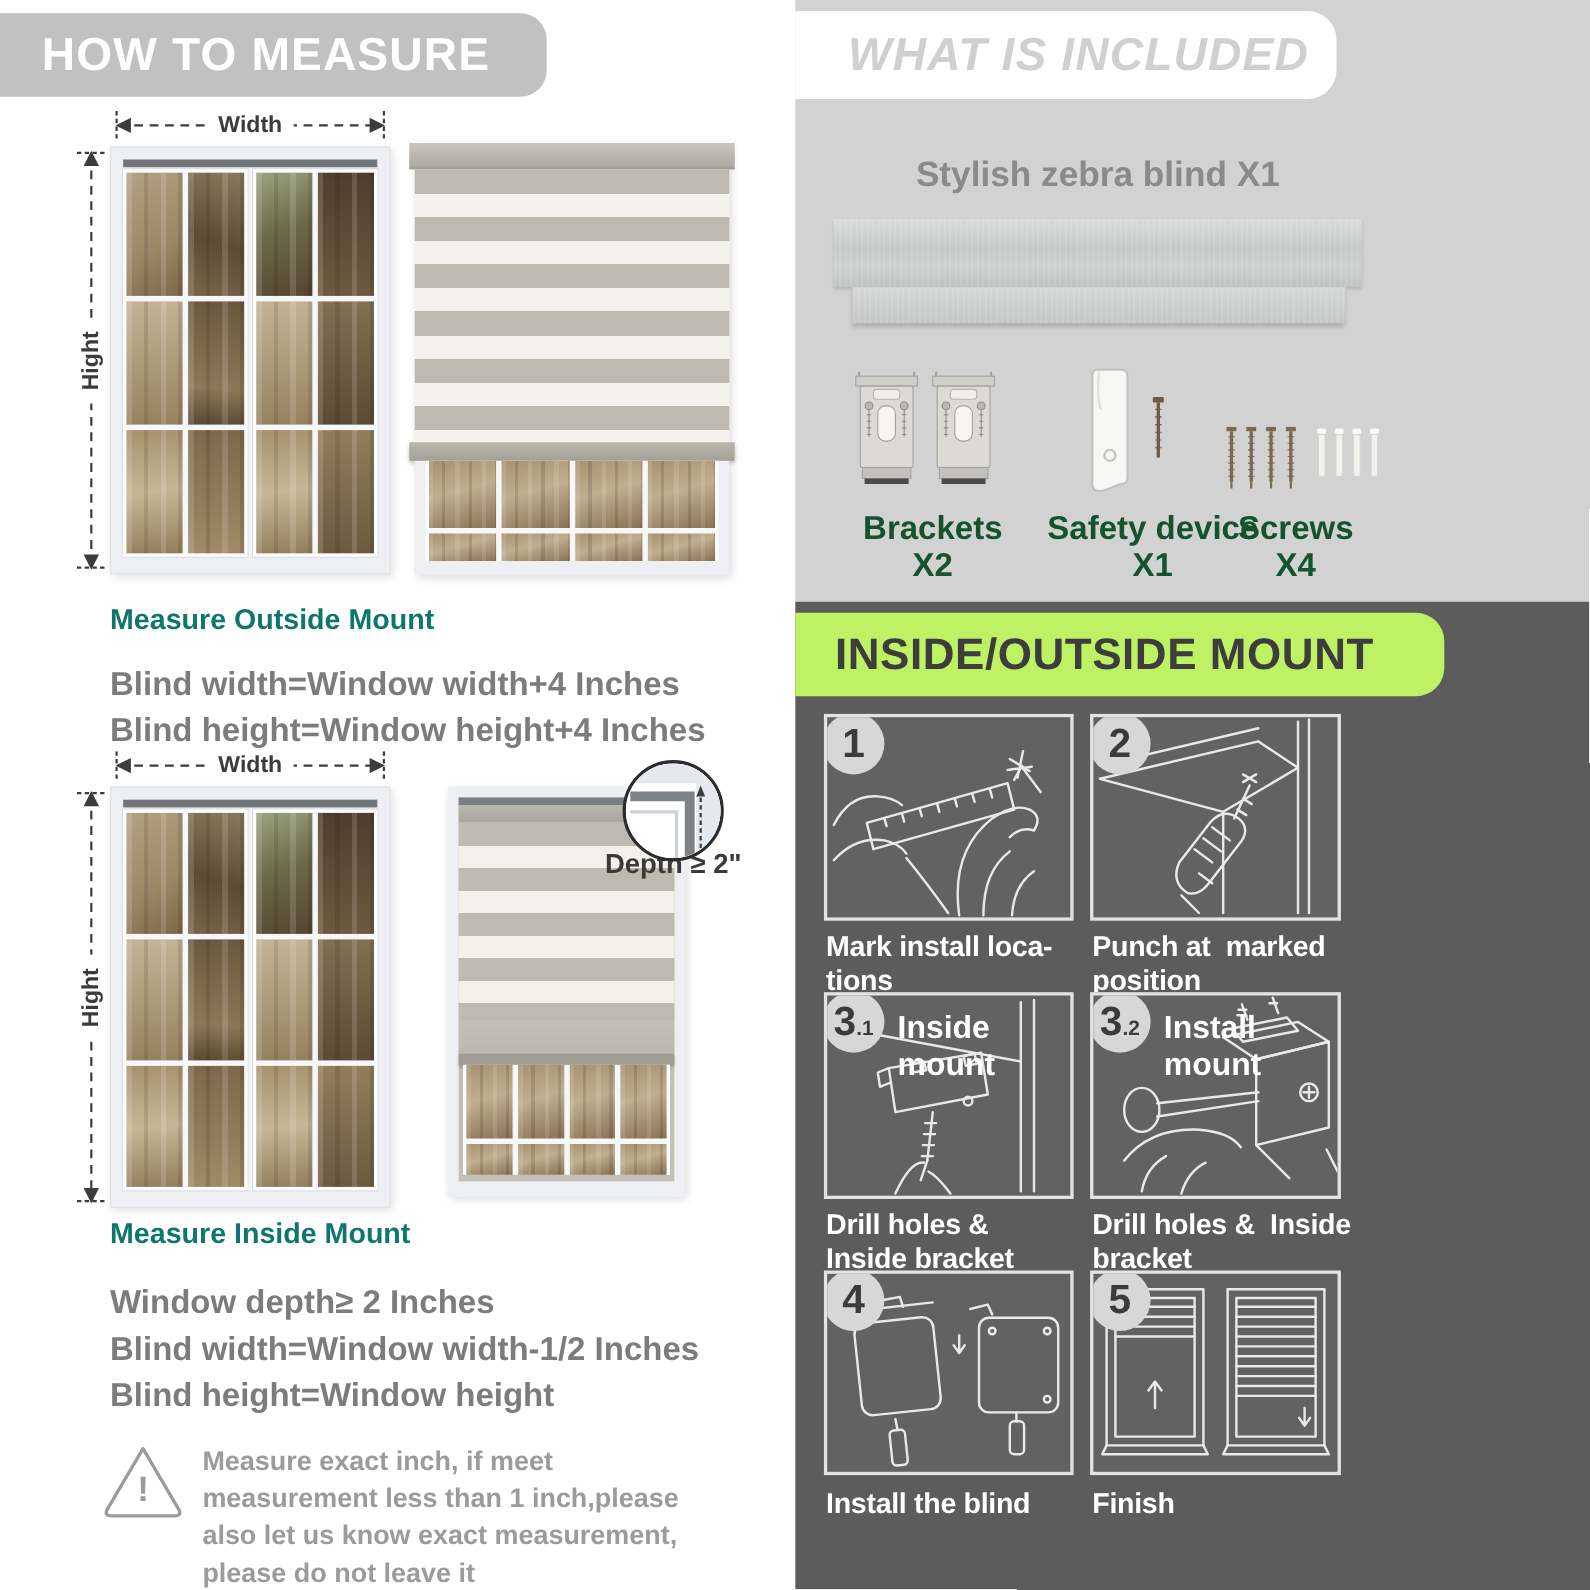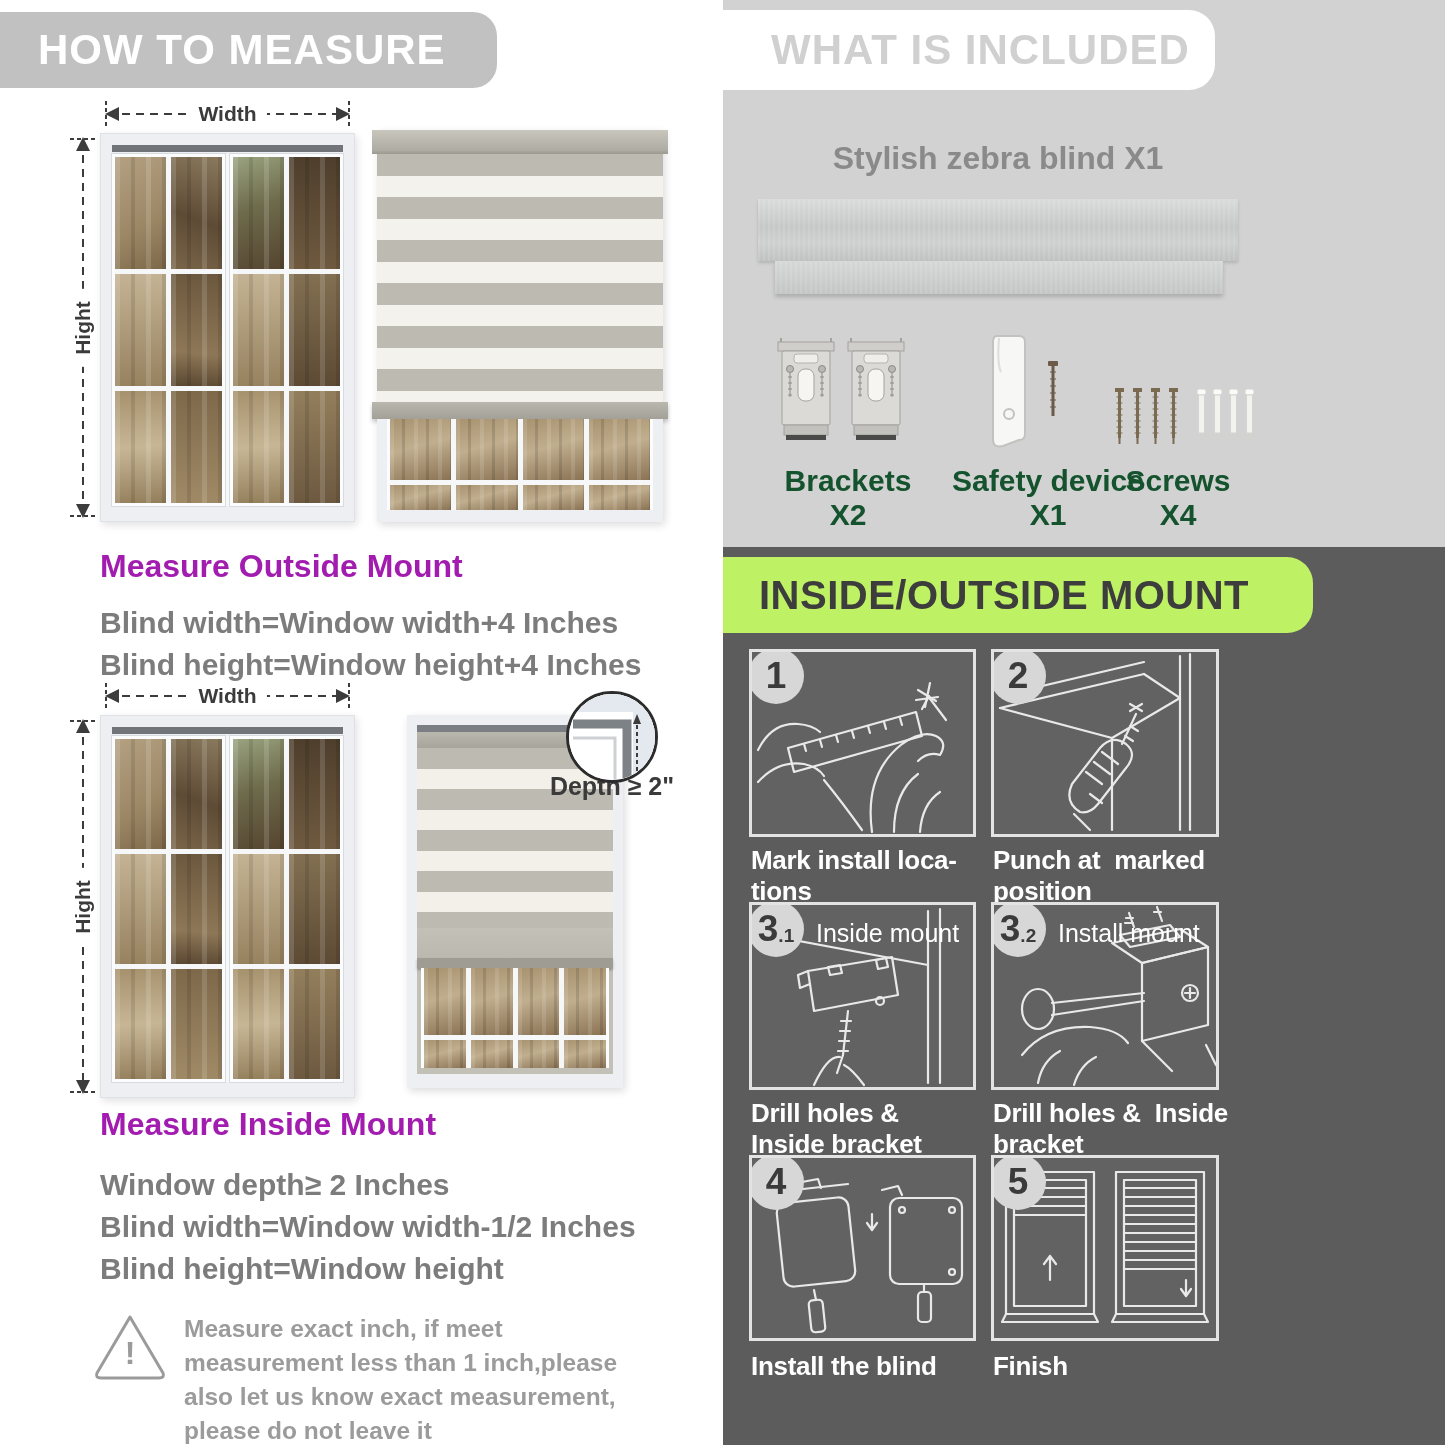--- a/index.html
+++ b/index.html
@@ -4,21 +4,21 @@
 <style>
   html,body{margin:0;padding:0;background:#fff;}
   #canvas{position:relative;width:1445px;height:1445px;background:#ffffff;overflow:hidden;
           font-family:"Liberation Sans",sans-serif;}
   [data-interactable]{box-sizing:border-box;}
 
   
   .left-banner{position:absolute;left:0;top:12px;width:497px;height:76px;background:#c1c1c1;
     border-radius:0 24px 24px 0;color:#fff;font-size:42px;font-weight:bold;line-height:76px;
     padding-left:38px;letter-spacing:1px;}
-  .h-dark{position:absolute;color:#a21caf;font-size:32px;font-weight:bold;}
+  .h-dark{position:absolute;color:#0f766e;font-size:26px;font-weight:bold;}
   .p-gray{position:absolute;color:#7c7c7c;font-size:30px;font-weight:bold;}
 
   
   .photo-window{position:absolute;background:#edeff2;border:1px solid #dfe2e5;
     box-shadow:2px 3px 8px rgba(0,0,0,.12);padding:11px 11px 15px 11px;}
   .lintel{height:7px;background:#71757a;margin-bottom:2px;}
   .sashes{display:flex;gap:5px;background:#f6f7f9;height:calc(100% - 9px);}
   .sash{flex:1;display:grid;grid-template-columns:1fr 1fr;grid-template-rows:1fr 1fr 1fr;
     gap:5px;background:#f6f7f9;border:3px solid #fbfcfd;box-shadow:0 0 0 1px #d8dbde;}
   .pane{background:linear-gradient(165deg,#a8926f 0%,#c0ae8e 45%,#8a7354 100%);position:relative;overflow:hidden;}
@@ -69,21 +69,21 @@
   .warn-wrap{position:absolute;}
   .warn-mark{position:absolute;left:0;top:0;width:76px;height:70px;}
   .warn-mark span{position:absolute;left:50%;top:54%;transform:translate(-50%,-40%);
     color:#9b9b9b;font-size:32px;font-weight:bold;}
   .warn-text{position:absolute;color:#9b9b9b;font-size:24.5px;font-weight:bold;line-height:34px;width:470px;}
 
   
   .right-top{position:absolute;left:723px;top:0;width:722px;height:547px;background:#d2d2d2;}
   .included-banner{position:absolute;left:0;top:10px;width:492px;height:80px;background:#ffffff;
     border-radius:0 26px 26px 0;color:#d0d0d0;font-size:42px;font-weight:bold;line-height:80px;
-    padding-left:48px;letter-spacing:1px;}
+    padding-left:48px;letter-spacing:1px;font-style:italic;}
   .included-title{position:absolute;left:35px;top:140px;width:480px;text-align:center;
     color:#8a8a8a;font-size:32px;font-weight:bold;}
   .bar-top{position:absolute;left:35px;top:199px;width:480px;height:62px;
     background:linear-gradient(180deg,#dadcdb 0%,#c5c8c7 45%,#ced1d0 70%,#bfc2c1 100%);
     box-shadow:0 2px 3px rgba(0,0,0,.15);}
   .bar-top::after,.bar-bottom::after{content:"";position:absolute;inset:0;
     background:repeating-linear-gradient(90deg,rgba(255,255,255,.10) 0 2px,transparent 2px 5px);}
   .bar-bottom{position:absolute;left:52px;top:261px;width:448px;height:33px;
     background:linear-gradient(180deg,#d6d8d7 0%,#c3c6c5 100%);box-shadow:0 3px 4px rgba(0,0,0,.18);}
   .item-label{position:absolute;top:464px;text-align:center;color:#14532d;font-size:30px;font-weight:bold;}
@@ -93,21 +93,21 @@
   .mount-banner{position:absolute;left:0;top:10px;width:590px;height:76px;background:#bef264;
     border-radius:0 26px 26px 0;color:#3d3d3d;font-size:40px;font-weight:bold;line-height:76px;
     padding-left:36px;letter-spacing:.5px;}
   .step-box{position:absolute;width:227px;height:188px;background:#626262;
     border:3px solid #e3e3e3;overflow:hidden;}
   .step-badge{position:absolute;left:-4px;top:-4px;width:56px;height:56px;border-radius:50%;
     background:#d7d7d7;color:#3b3b3b;display:flex;align-items:center;justify-content:center;
     font-weight:bold;}
   .step-badge .num{font-size:37px;}
   .step-badge .sub{font-size:19px;margin-top:14px;}
-  .step-inner-label{position:absolute;left:64px;top:14px;color:#fff;font-size:25px;font-weight:normal;}
+  .step-inner-label{position:absolute;left:64px;top:14px;color:#fff;font-size:29px;font-weight:bold;}
   .step-caption{position:absolute;color:#fff;font-size:26px;font-weight:bold;letter-spacing:-.3px;
     white-space:pre-wrap;}
   .step-art{position:absolute;inset:0;}
 </style>
 </head>
 <body>
 
 <div id="canvas" data-interactable="false">
 
   <div class="left-banner" data-interactable="false">HOW TO MEASURE</div>

